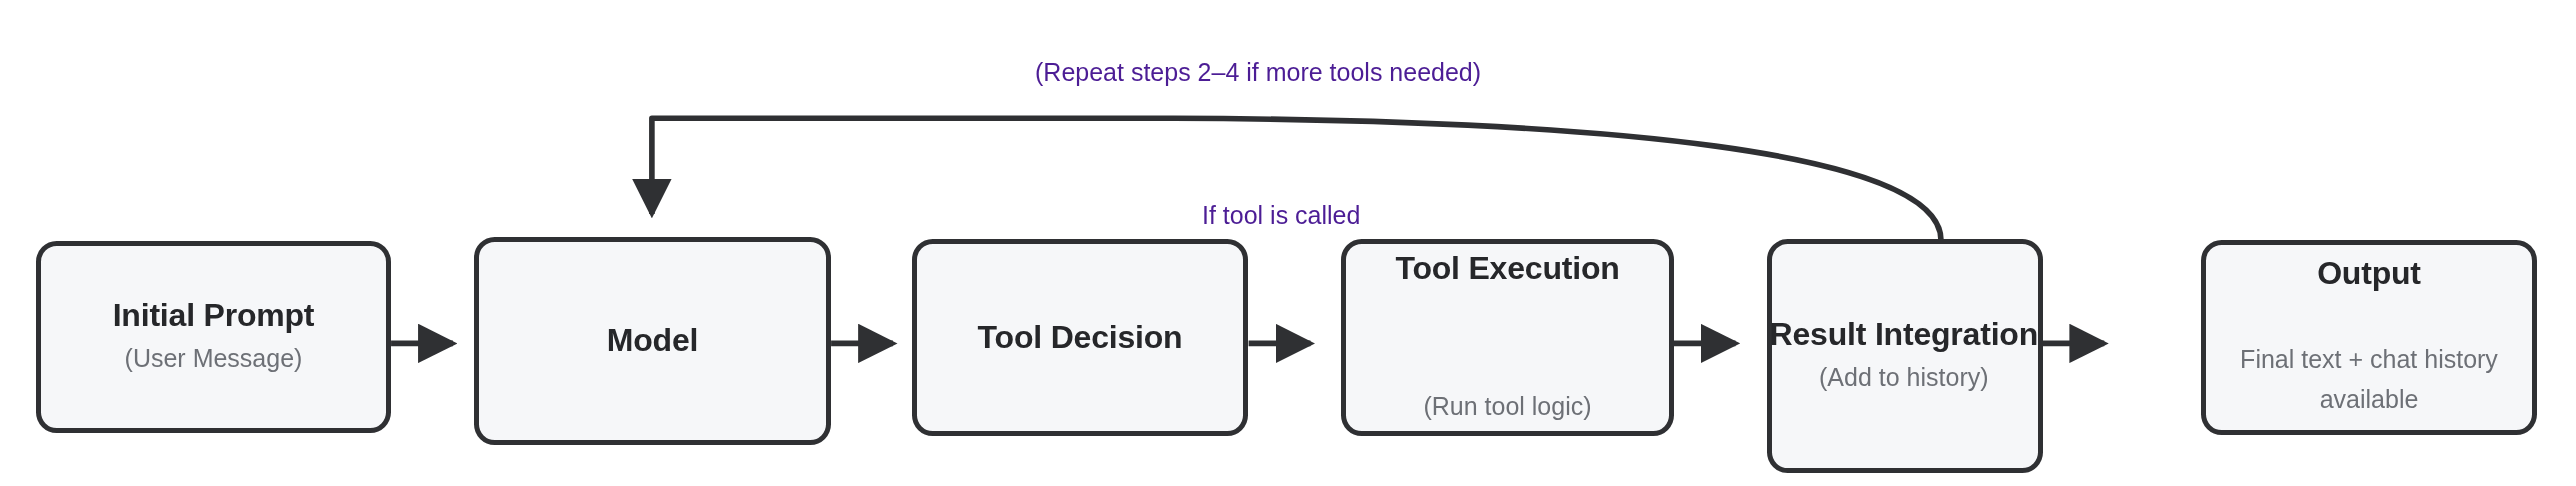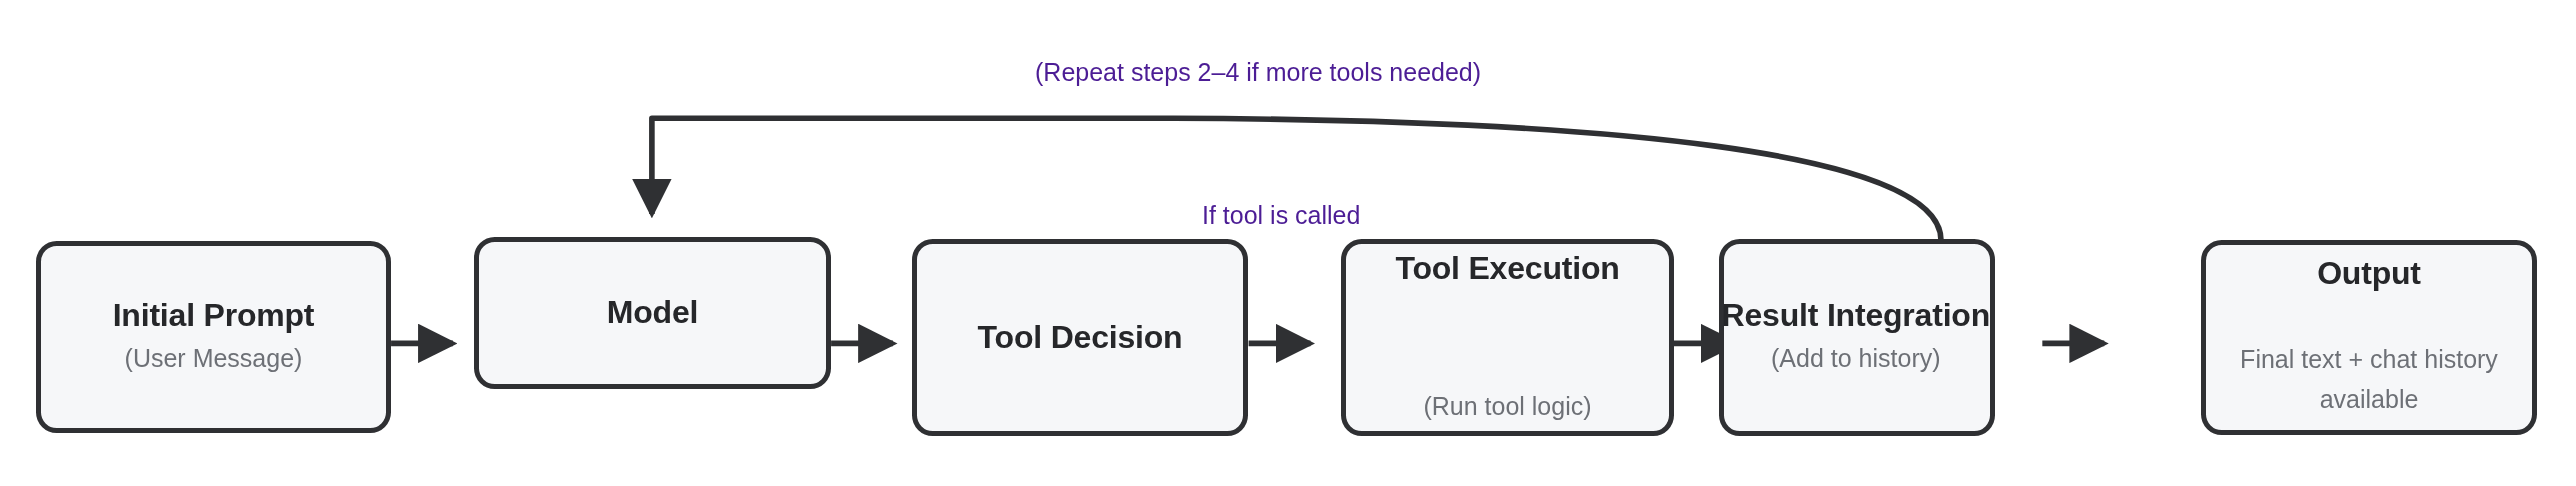--- a/index.html
+++ b/index.html
@@ -91,34 +91,34 @@
              C 2068 160, 1700 128, 1250 126
              L 694 126
              L 694 228" fill="none" stroke="#2f3033" stroke-width="6" stroke-linecap="butt" stroke-linejoin="round" marker-end="url(#arrowhead-down)"></path>
   </svg>
 
   <div class="node" style="left:36px; top:241px; width:355px; height:192px;">
     <div class="node-title">Initial Prompt</div>
     <div class="node-sub">(User Message)</div>
   </div>
 
-  <div class="node" style="left:474px; top:237px; width:357px; height:152px;">
+  <div class="node" style="left:474px; top:237px; width:357px; height:208px;">
     <div class="node-title">Model</div>
   </div>
 
   <div class="node" style="left:912px; top:239px; width:336px; height:197px;">
     <div class="node-title">Tool Decision</div>
   </div>
 
   <div class="node" style="left:1341px; top:239px; width:333px; height:197px;justify-content:space-between;">
     <div class="node-title">Tool Execution</div>
     <div class="node-sub">(Run tool logic)</div>
   </div>
 
-  <div class="node" style="left:1719px; top:239px; width:276px; height:197px;padding-left:7px;">
+  <div class="node" style="left:1767px; top:239px; width:276px; height:234px;padding-left:7px;">
     <div class="node-title">Result Integration</div>
     <div class="node-sub">(Add to history)</div>
   </div>
 
   <div class="node" style="left:2201px; top:240px; width:336px; height:195px;gap:40px;">
     <div class="node-title">Output</div>
     <div class="node-sub multiline">Final text + chat history available</div>
   </div>
 
   <div class="edge-label" style="left:1035px; top:58px;">(Repeat steps 2–4 if more tools needed)</div>

